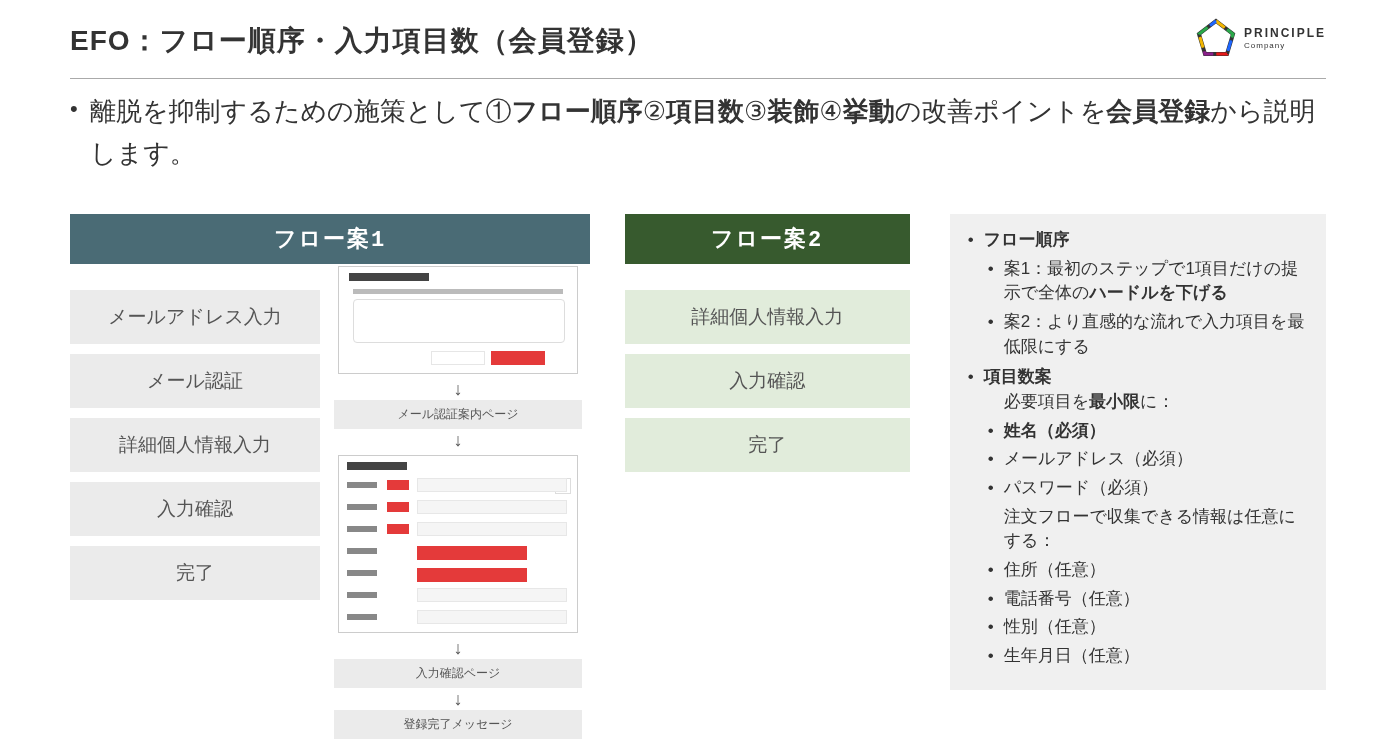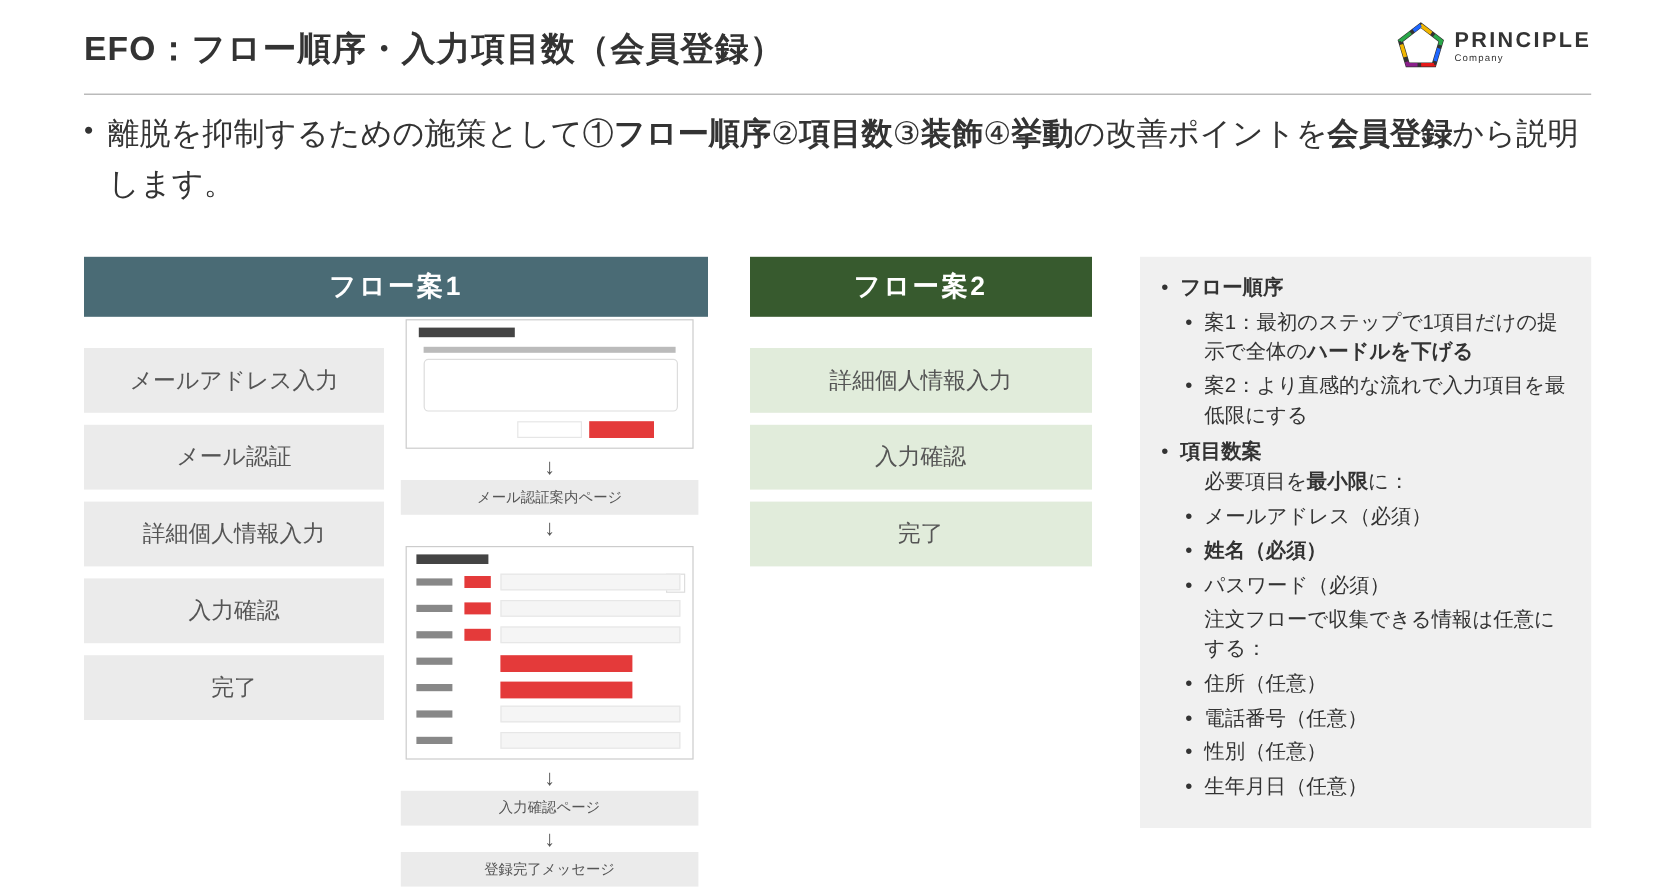--- a/index.html
+++ b/index.html
@@ -1,34 +1,34 @@
 <!DOCTYPE html>
 <html><head>
 <meta charset="utf-8">
 <style>
   * { box-sizing: border-box; margin: 0; padding: 0; }
   html, body { width: 1396px; height: 739px; font-family: "Meiryo", "Hiragino Sans", sans-serif; background: #fff; color: #333; }
   .slide { position: relative; width: 100%; height: 100%; padding: 22px 70px 20px 70px; }
   .header { display: flex; justify-content: space-between; align-items: flex-start; }
   .title { font-size: 28px; font-weight: 800; letter-spacing: 1px; text-align: right; }
   .logo { display: flex; align-items: center; gap: 8px; margin-top: -4px; }
-  .logo-text { font-size: 18px; font-weight: 700; letter-spacing: 2px; line-height: 1; }
+  .logo-text { font-size: 12px; font-weight: 700; letter-spacing: 2px; line-height: 1; }
   .logo-sub { font-size: 8px; letter-spacing: 1px; margin-top: 2px; display:block; text-align:left;}
   .rule { border: none; border-top: 1px solid #aaa; margin: 18px 0 12px 0; }
   .lead { font-size: 26px; line-height: 1.6; padding-left: 20px; position: relative; }
   .lead::before { content: "•"; position: absolute; left: 0; font-size: 22px; }
 
   .body { display: flex; gap: 40px; margin-top: 40px; align-items: flex-start; }
   .col1 { width: 520px; display: flex; gap: 14px; }
   .col1-left { width: 250px; }
   .col1-right { width: 248px; display: flex; flex-direction: column; align-items: center; }
   .col2 { width: 288px; }
   .col3 { width: 380px; background: #f0f0f0; padding: 14px 14px 16px 14px; font-size: 17px; line-height: 1.45; }
 
-  .flow-header { background: #4a6b75; color: #fff; text-align: center; font-size: 22px; font-weight: 700; padding: 10px 0; letter-spacing: 2px; }
+  .flow-header { background: #4a6b75; color: #fff; text-align: center; font-size: 22px; font-weight: 700; padding: 10px 0; letter-spacing: 2px; font-family: Liberation Mono, monospace; }
   .flow-header.green { background: #375a2e; }
   .step { background: #ebebeb; text-align: center; font-size: 19px; color: #555; padding: 14px 0; margin-top: 10px; }
   .step.green { background: #e1ecdb; }
   .step-sm { background: #ebebeb; text-align: center; font-size: 12px; color: #555; padding: 6px 0; width: 100%; }
 
   .mock1 { width: 240px; height: 108px; border: 1px solid #ccc; background: #fff; position: relative; margin-bottom: 4px; }
   .mock1 .m-title { position:absolute; top:6px; left:10px; width:80px; height:8px; background:#444;}
   .mock1 .m-sub { position:absolute; top:22px; left:14px; width:210px; height:5px; background:#bbb;}
   .mock1 .m-box { position:absolute; top:32px; left:14px; width:212px; height:44px; border:1px solid #ddd; border-radius:4px;}
   .mock1 .m-btn1 { position:absolute; bottom:8px; left:92px; width:54px; height:14px; border:1px solid #e6e6e6;}
@@ -160,22 +160,22 @@
       <ul>
         <li><b>フロー順序</b>
           <ul>
             <li><span>案1：最初のステップで1項目だけの提示で全体の</span><b>ハードルを下げる</b></li>
             <li>案2：より直感的な流れで入力項目を最低限にする</li>
           </ul>
         </li>
         <li><b>項目数案</b>
           <div class="indent-plain"><span>必要項目を</span><b>最小限</b><span>に：</span></div>
           <ul>
+            <li><b>姓名（必須）</b></li>
             <li>メールアドレス（必須）</li>
-            <li><b>姓名（必須）</b></li>
             <li>パスワード（必須）</li>
           </ul>
           <div class="indent-plain">注文フローで収集できる情報は任意にする：</div>
           <ul>
             <li>住所（任意）</li>
             <li>電話番号（任意）</li>
             <li>性別（任意）</li>
             <li>生年月日（任意）</li>
           </ul>
         </li>

